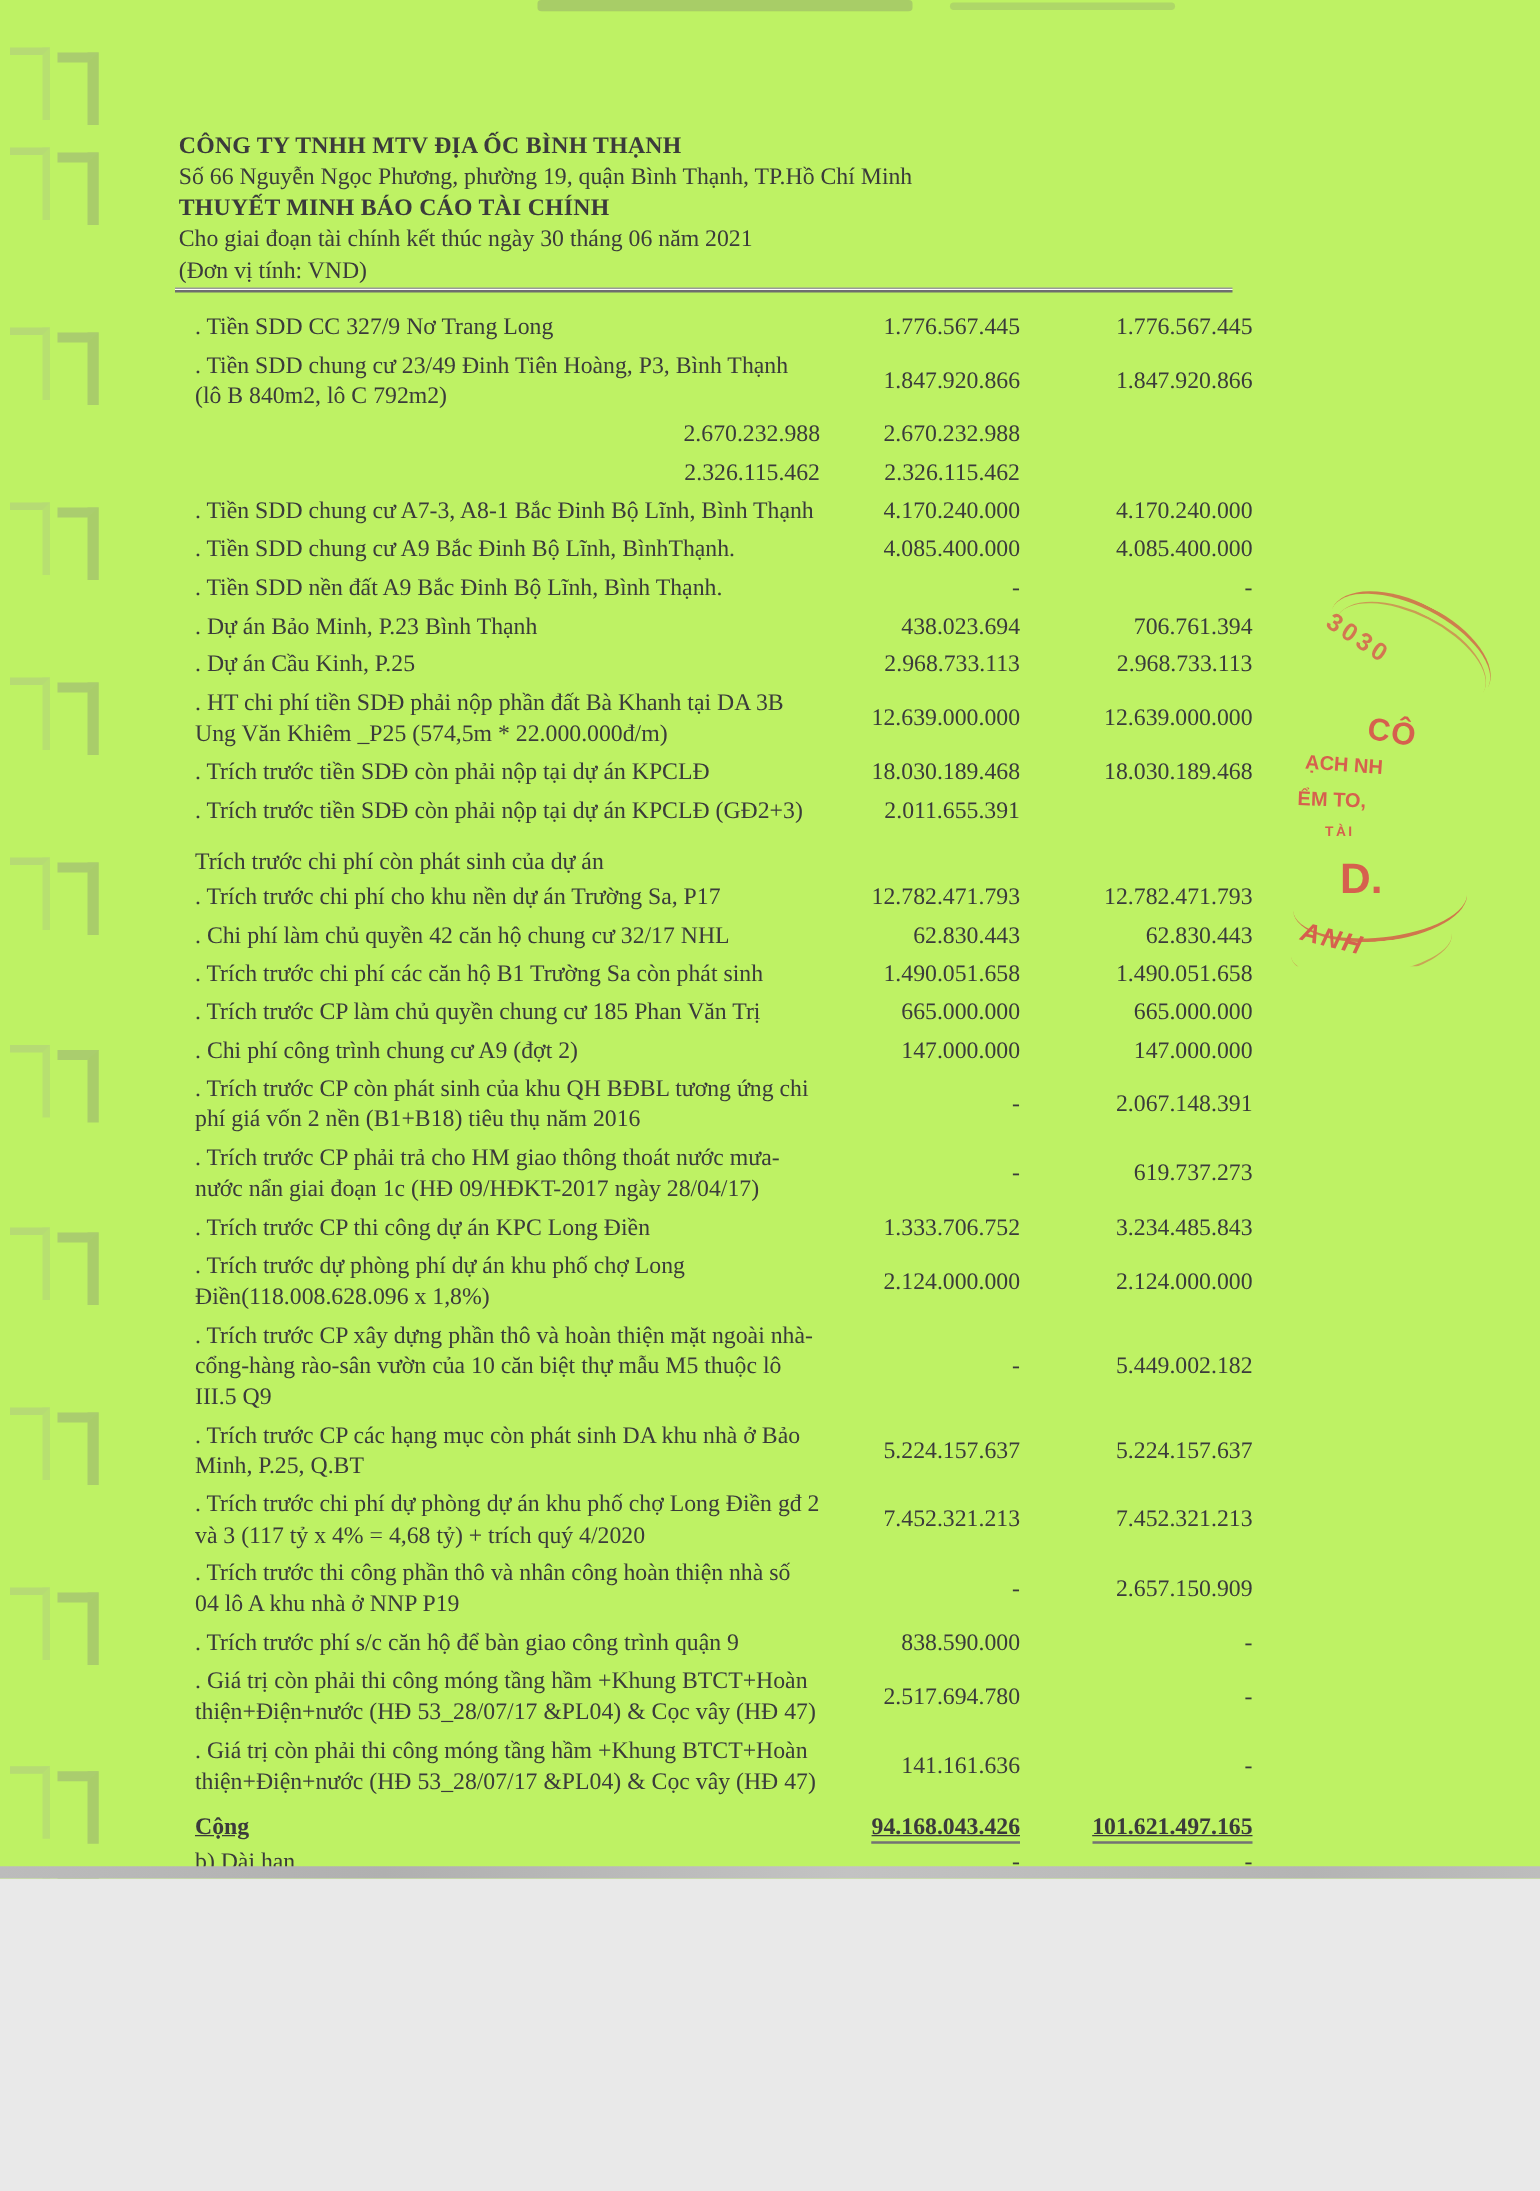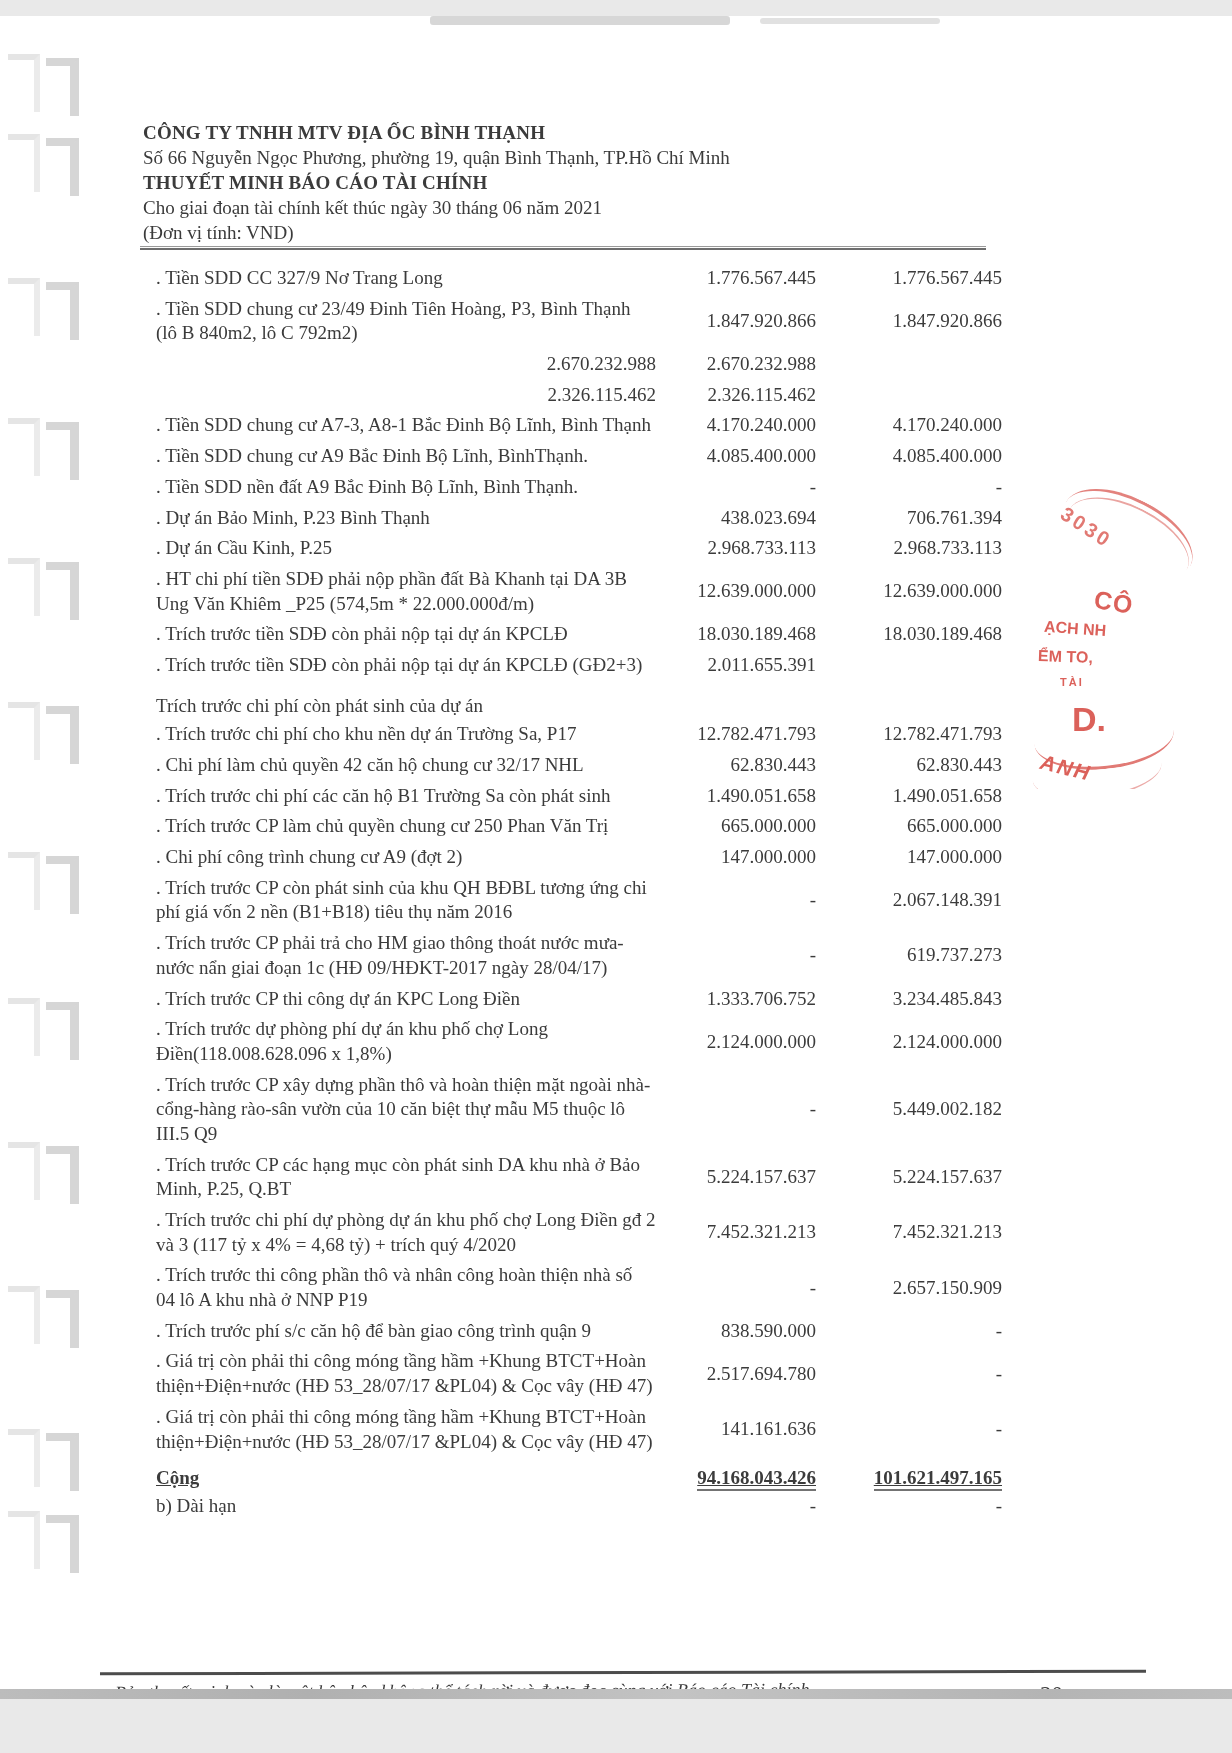--- a/index.html
+++ b/index.html
@@ -1,18 +1,18 @@
 <!DOCTYPE html>
 <html><head>
 <meta charset="utf-8">
 <style>
   html,body{margin:0;padding:0;background:#e9e9e9;}
   .page{
-    position:relative; width:1232px; height:1683px; margin:16px auto;
-    background:#ffffff; overflow:hidden;
+    position:relative; width:1232px; height:1503px; margin:0 auto;
+    background:#bef264; overflow:hidden;
     font-family:"Liberation Serif", serif; color:#3b3b3b;
   }
   
   .top-smudge{position:absolute;top:0;left:430px;width:300px;height:9px;background:rgba(110,110,110,.28);border-radius:3px;}
   .top-smudge2{position:absolute;top:2px;left:760px;width:180px;height:6px;background:rgba(120,120,120,.22);border-radius:3px;}
   .bottom-band{position:absolute;left:0;bottom:0;width:100%;height:10px;
     background:linear-gradient(to right,#bcbcbc,#b0b0b0 25%,#c3c3c3 55%,#b4b4b4 85%,#bdbdbd);}
   .margin-mark{position:absolute;opacity:.55;}
   .margin-mark .outer{position:absolute;left:8px;top:0;width:26px;height:52px;
     border-top:6px solid rgba(160,160,160,.5);border-right:6px solid rgba(160,160,160,.38);}
@@ -195,21 +195,21 @@
       <div class="cell-label">. Chi phí làm chủ quyền 42 căn hộ chung cư 32/17 NHL</div>
       <div class="cell-num"><span>62.830.443</span></div>
       <div class="cell-num"><span>62.830.443</span></div>
     </div>
       <div class="row item">
       <div class="cell-label">. Trích trước chi phí các căn hộ B1 Trường Sa còn phát sinh</div>
       <div class="cell-num"><span>1.490.051.658</span></div>
       <div class="cell-num"><span>1.490.051.658</span></div>
     </div>
       <div class="row item">
-      <div class="cell-label">. Trích trước CP làm chủ quyền chung cư 250 Phan Văn Trị</div>
+      <div class="cell-label">. Trích trước CP làm chủ quyền chung cư 185 Phan Văn Trị</div>
       <div class="cell-num"><span>665.000.000</span></div>
       <div class="cell-num"><span>665.000.000</span></div>
     </div>
       <div class="row item">
       <div class="cell-label">. Chi phí  công trình chung cư A9 (đợt 2)</div>
       <div class="cell-num"><span>147.000.000</span></div>
       <div class="cell-num"><span>147.000.000</span></div>
     </div>
       <div class="row item">
       <div class="cell-label">. Trích trước CP còn phát sinh của khu QH BĐBL tương ứng chi phí giá vốn 2 nền (B1+B18) tiêu thụ năm 2016</div>

